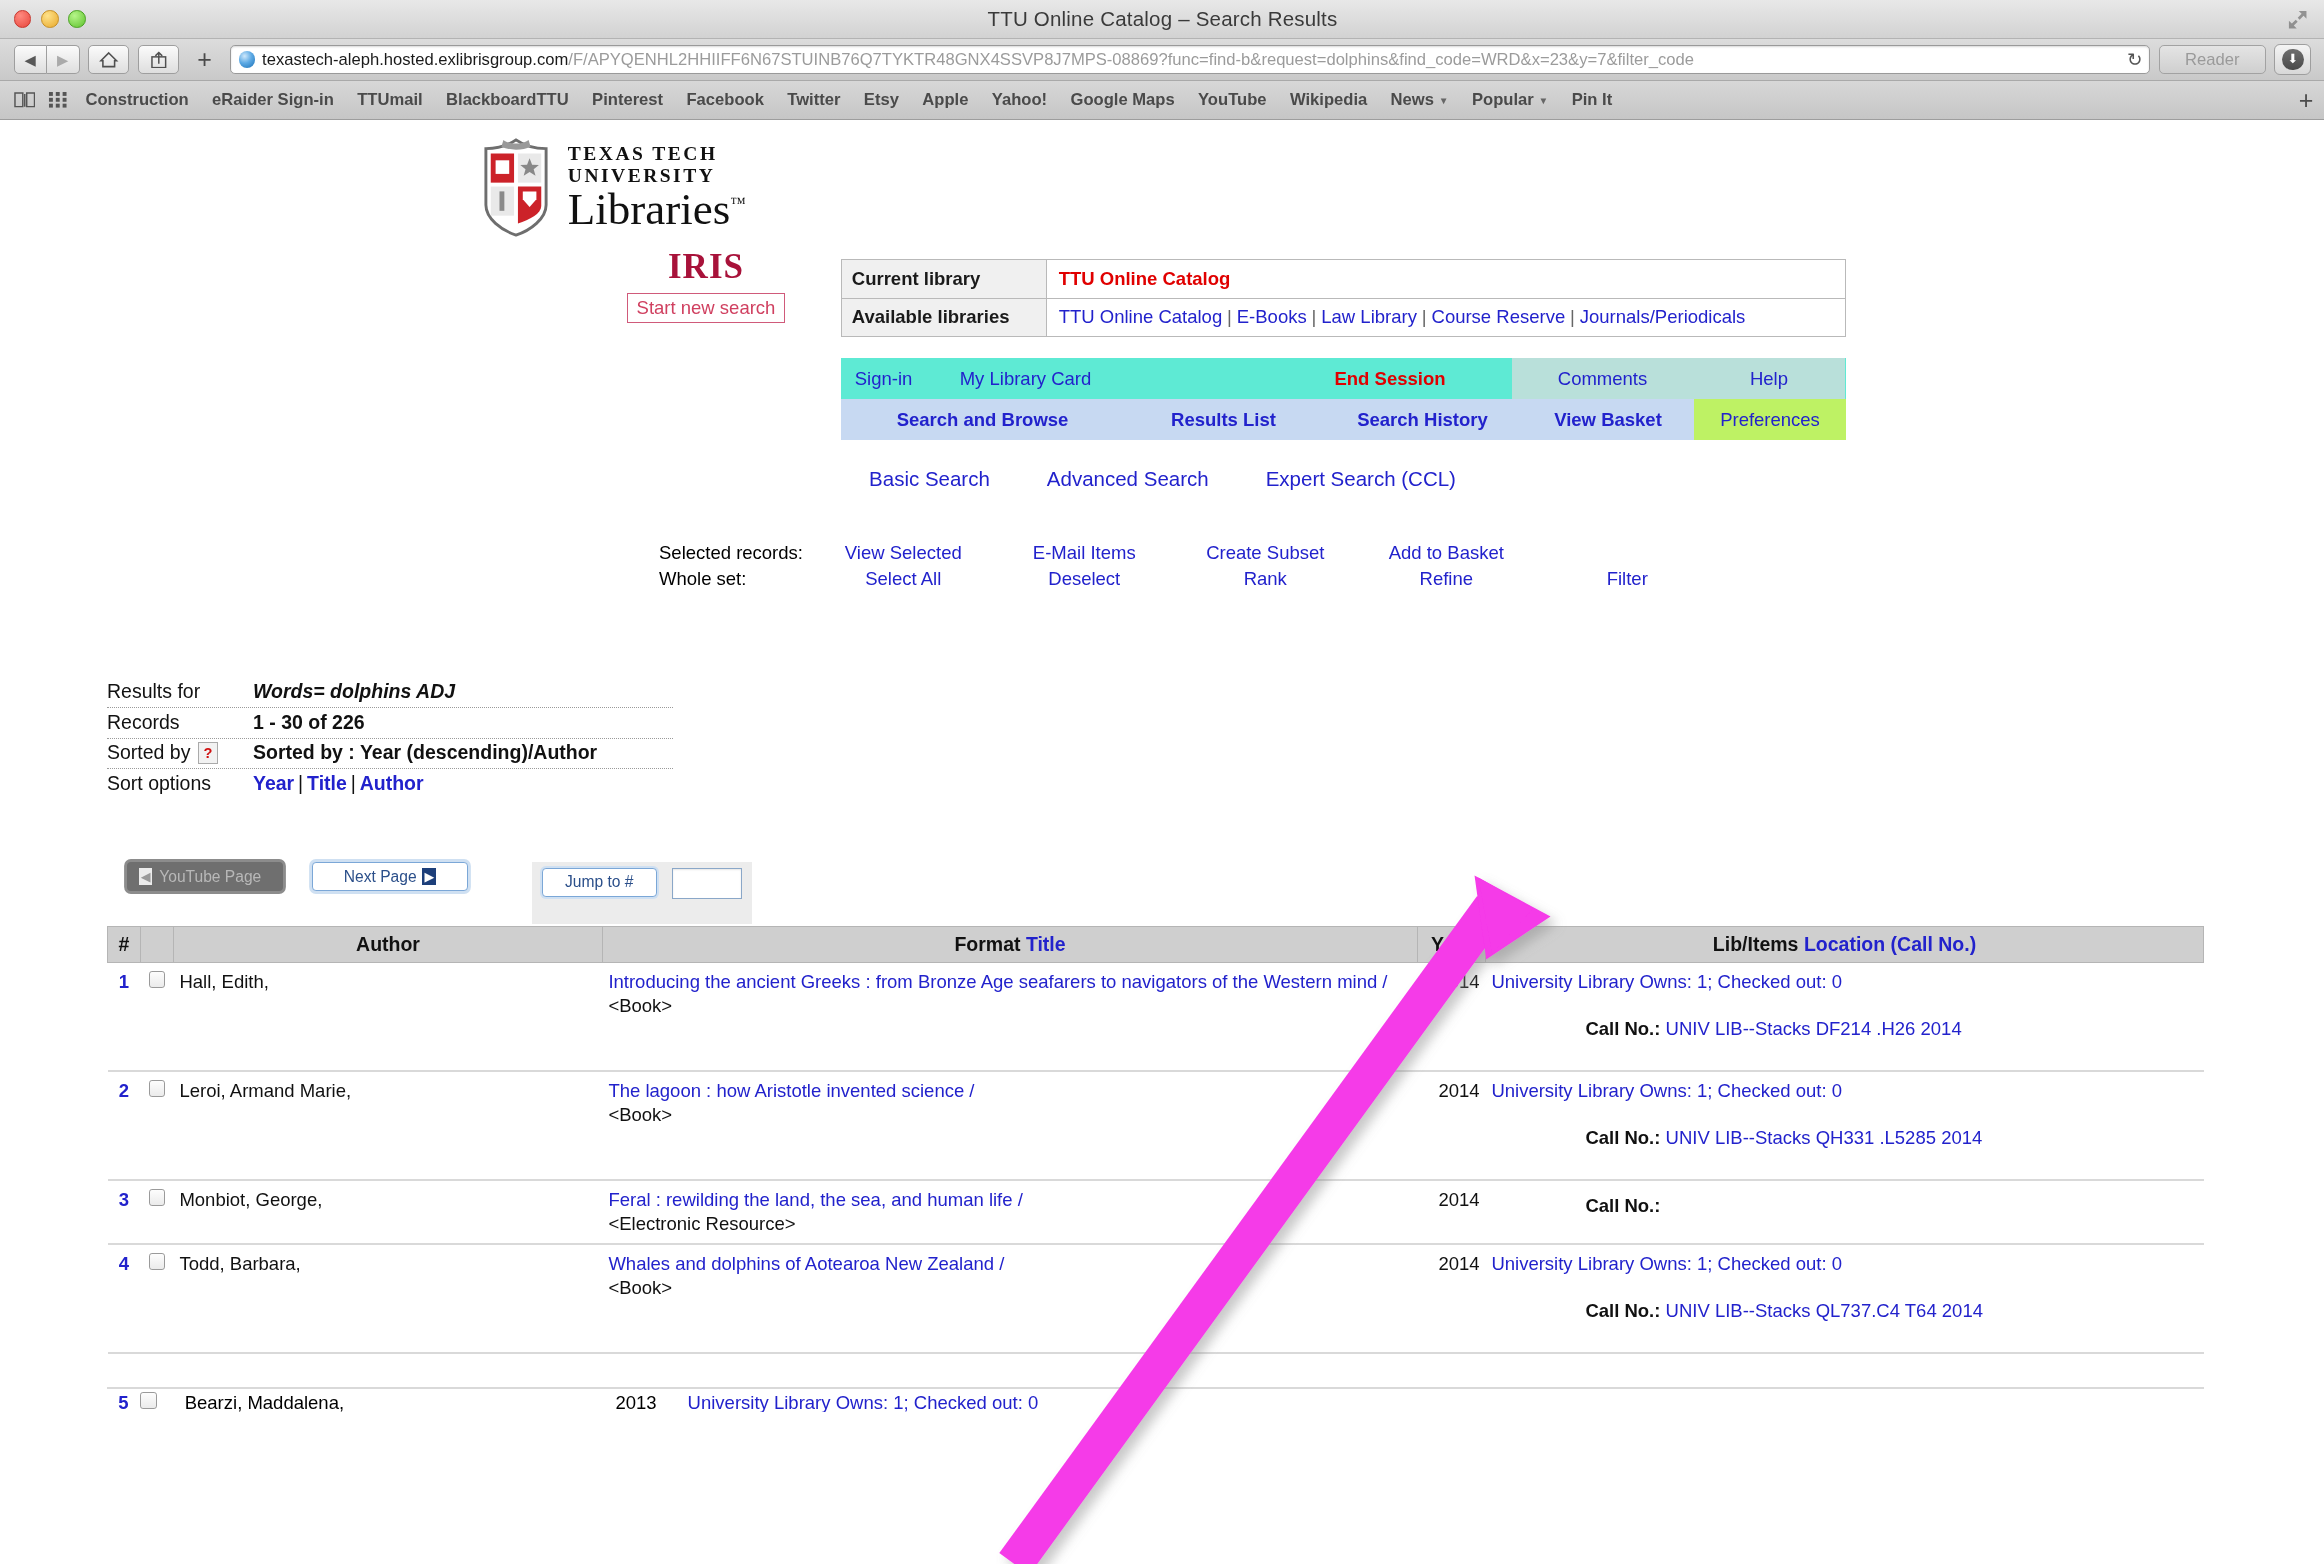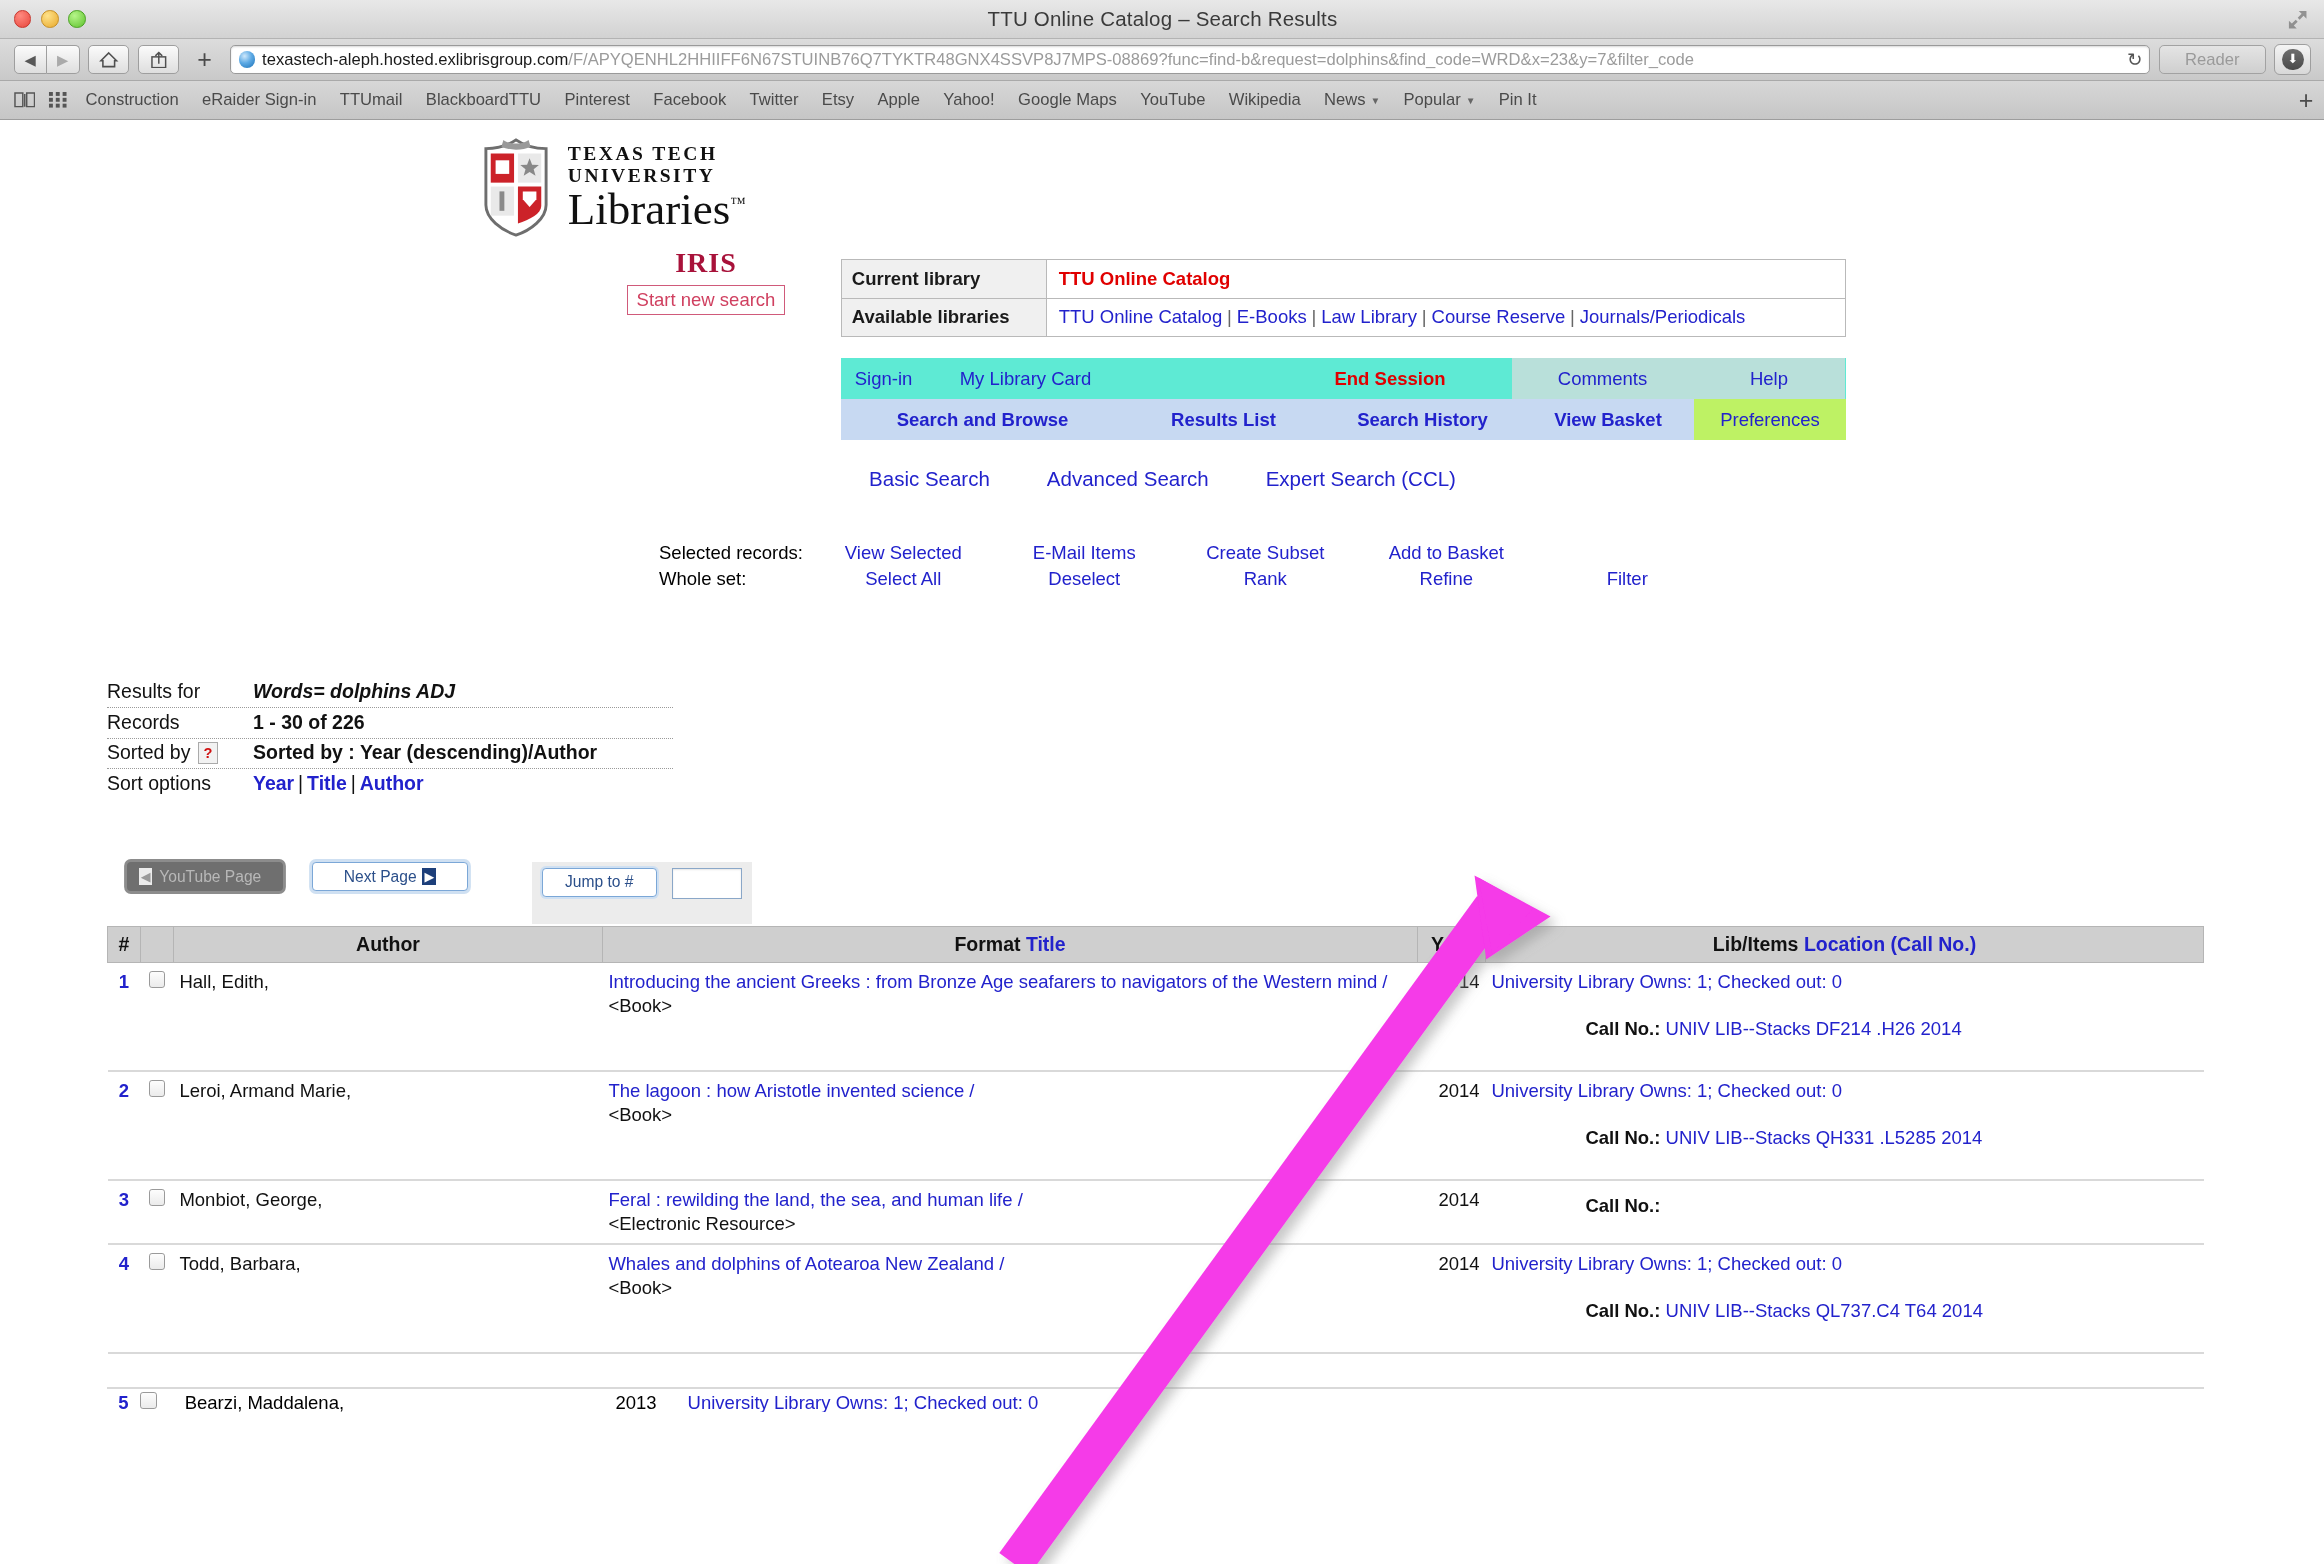--- a/index.html
+++ b/index.html
@@ -94,21 +94,21 @@
 
   .bookmarksbar {
     height: 39px;
     background: linear-gradient(to bottom, #d7d7d7 0%, #c6c6c6 100%);
     border-bottom: 1px solid #9d9d9d;
     display: flex; align-items: center; padding: 0 7.8px; gap: 0px;
     position: relative;
   }
   .bm-icon { width: 33px; display:flex; align-items:center; justify-content:center; color:#5a5a5a; }
   .bm-item {
-    font-size: 16.6px; font-weight: normal; color: #4a4a4a;
+    font-size: 16.6px; font-weight: bold; color: #4a4a4a;
     padding: 0 11.7px; white-space: nowrap;
     display: flex; align-items: center; gap: 4.9px; text-align: center;
   }
   .caret { font-size: 9.8px; color: #666; }
   .bm-plus {
     position: absolute; right: 11.7px; font-size: 25px; color: #4c4c4c;
   }
 
   
   #page {
@@ -129,21 +129,21 @@
     font-family: "Liberation Serif", serif;
     font-size: 19.5px; letter-spacing: 2.5px; color: #111; font-weight: bold;
   }
   .ttu-line2 {
     font-family: "Liberation Serif", serif;
     font-size: 45px; color: #111; line-height: 1;
   }
   .ttu-tm { font-size: 15.6px; vertical-align: super; }
   .iris {
     font-family: "Liberation Serif", serif;
-    font-size: 28px; color: #a8123a; font-weight: bold;
+    font-size: 35px; color: #a8123a; font-weight: bold;
     letter-spacing: 1px; margin-top: 9.8px; margin-left: 84px;
   }
   .startnew {
     display: inline-block; margin-top: 5.9px; margin-left: 84px;
     border: 1px solid #d05a7a; color: #d04060;
     font-size: 18.5px; padding: 2.9px 8.8px; background: #fff;
   }
 
   .libbox {
     position: absolute; left: 841px; top: 138px; width: 1005px;

